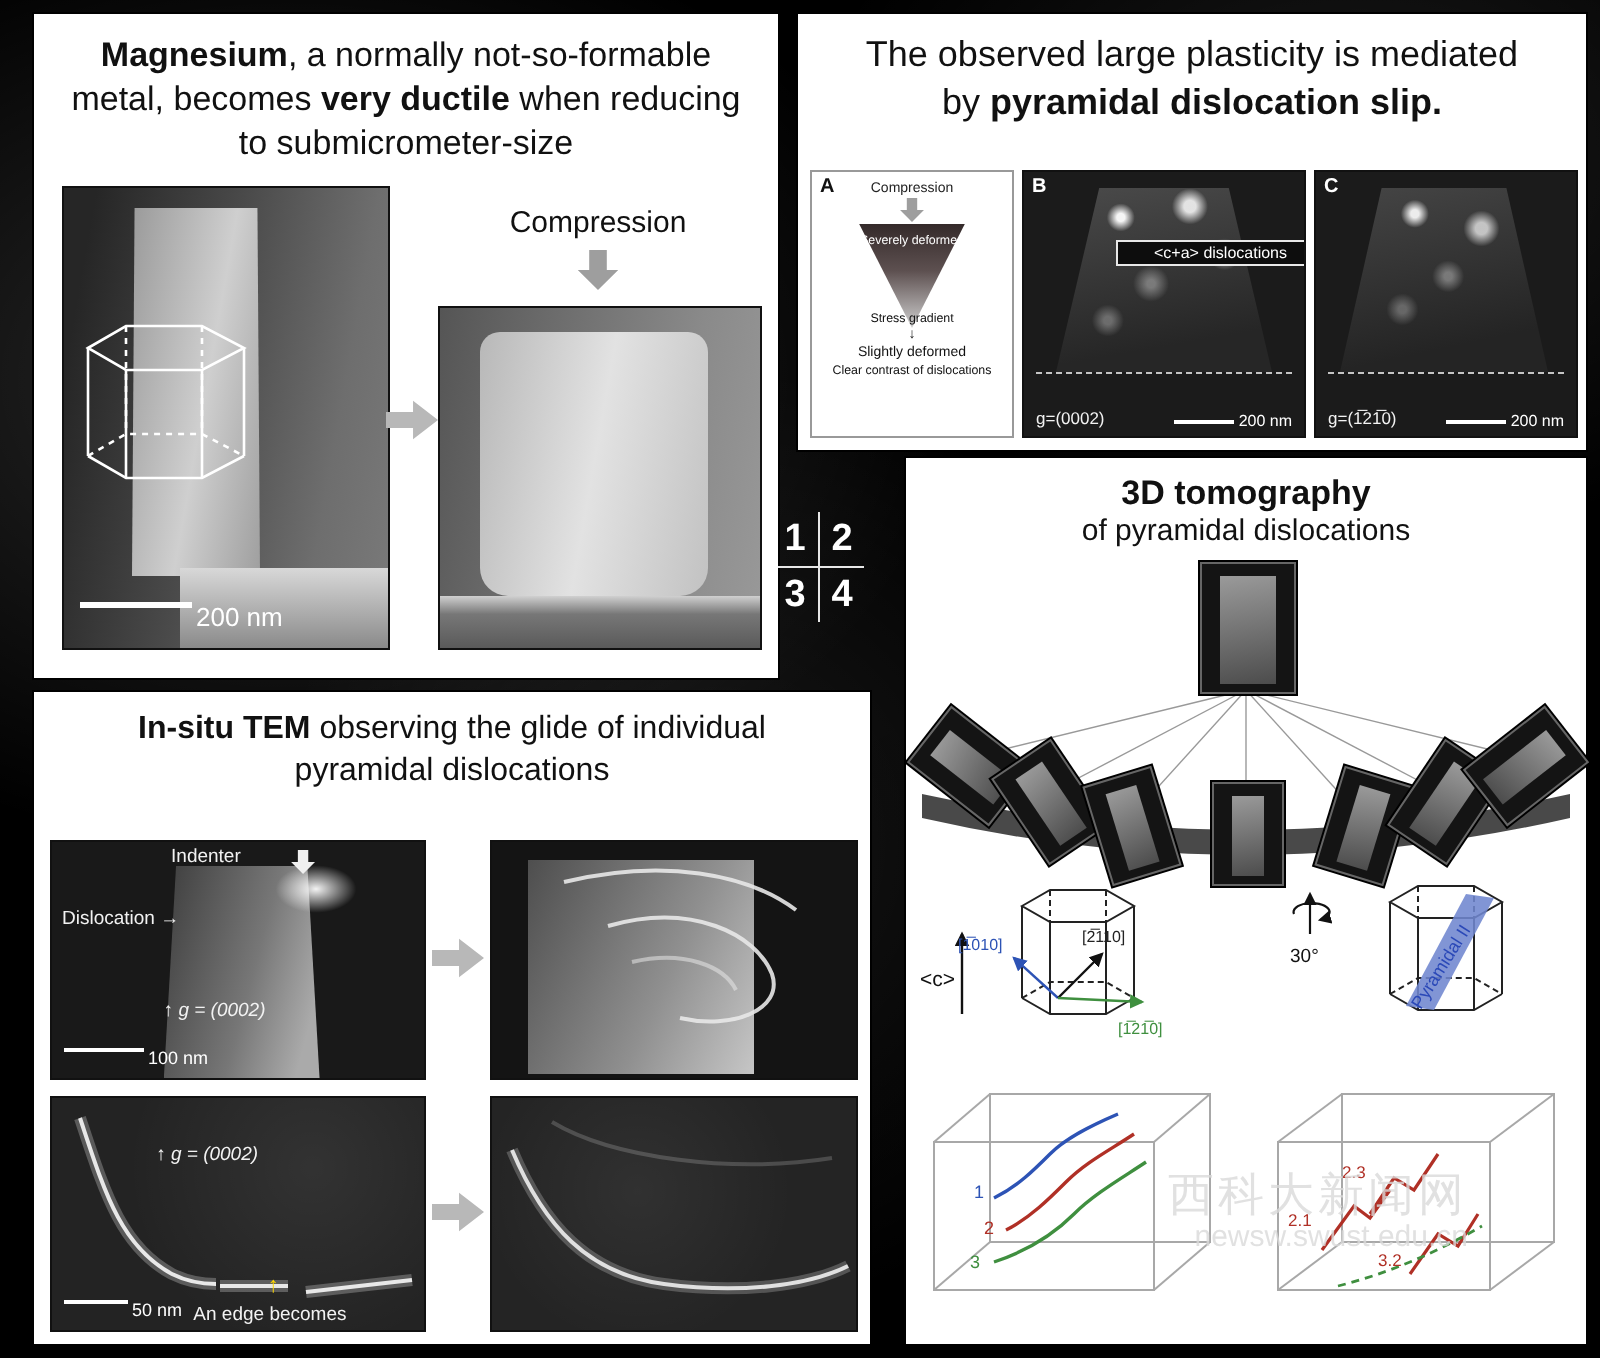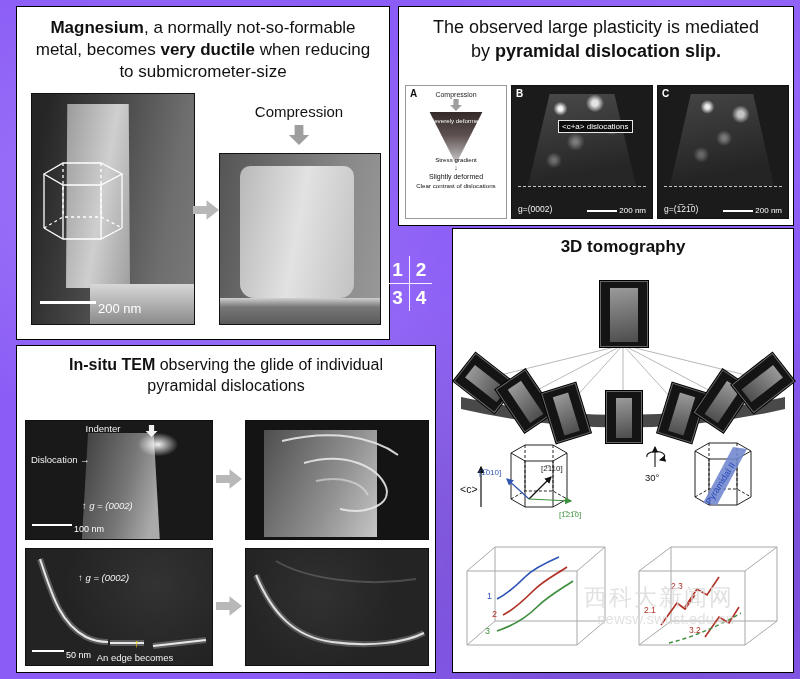--- a/index.html
+++ b/index.html
@@ -1,16 +1,16 @@
 <!DOCTYPE html>
 <html><head>
 <meta charset="utf-8">
 <style>
   body{margin:0}
-  .page{position:relative;width:800px;height:679px;overflow:hidden;background:#8b5cf6;font-family:"Liberation Sans",sans-serif}
+  .page{position:relative;width:800px;height:679px;overflow:hidden;background:#000000;font-family:"Liberation Sans",sans-serif}
   .page::before{content:"";position:absolute;inset:0;background:
     radial-gradient(ellipse 60% 50% at 18% 28%, rgba(255,255,255,.16), transparent 70%),
     radial-gradient(ellipse 50% 40% at 85% 12%, rgba(255,255,255,.10), transparent 70%),
     radial-gradient(ellipse 70% 60% at 78% 82%, rgba(0,0,0,.20), transparent 70%),
     radial-gradient(ellipse 40% 50% at 45% 62%, rgba(255,255,255,.09), transparent 70%)}
   .panel{position:absolute;background:#fff;border:1px solid #000;z-index:2}
   .abs{position:absolute}
   .title{text-align:center;color:#111}
   .t17{font-size:17px;line-height:1.3;margin:10px 14px 0}
   .t16{font-size:16px;line-height:1.3;margin:9px 34px 0}
@@ -20,21 +20,21 @@
   .wlabel{position:absolute;color:#f2f2f2;font-size:9.5px;white-space:nowrap;z-index:4}
   .glabel{position:absolute;color:#f2f2f2;font-size:8.5px;white-space:nowrap;z-index:4}
   .scalebar{position:absolute;display:flex;flex-direction:row;gap:2px;z-index:4}
   .sbar{height:3px;background:#fff}
   .stext{color:#fff}
   .corner{position:absolute;left:4px;top:2px;font-weight:bold;font-size:10px;z-index:4}
   .block-arrow-r{position:absolute;width:26px;height:22px;background:#b8b8b8;
     clip-path:polygon(0 32%,52% 32%,52% 6%,100% 50%,52% 94%,52% 68%,0 68%);filter:drop-shadow(0 0 1px #444);z-index:3}
   .block-arrow-d{position:absolute;background:#9e9e9e;
     clip-path:polygon(30% 0,70% 0,70% 50%,96% 50%,50% 100%,4% 50%,30% 50%);z-index:4}
-  .ca-box{position:absolute;background:#0d0d0d;border:1px solid #e8e8e8;color:#fff;font-size:8px;padding:1px 3px;white-space:nowrap;z-index:5}
+  .ca-box{position:absolute;background:#0d0d0d;border:1px solid #e8e8e8;color:#fff;font-size:8px;padding:1px 18px;white-space:nowrap;z-index:5}
   .dashline{position:absolute;border-top:1px dashed rgba(255,255,255,.75);z-index:3}
   .pgrid{position:absolute;left:386px;top:256px;width:46px;display:grid;grid-template-columns:1fr 1fr;z-index:2;
     color:#fff;font-weight:bold;font-size:19px;text-align:center;line-height:1}
   .pgrid>div{padding:4px 0}
   .bl{border-left:1px solid rgba(255,255,255,.9)} .bt{border-top:1px solid rgba(255,255,255,.9)}
   .wm{position:absolute;left:556px;top:584px;width:178px;z-index:9;text-align:right;color:rgba(218,218,218,.8);line-height:1.15}
   .wm .l1{font-size:23px;letter-spacing:2px} .wm .l2{font-size:15px}
   .tomo{position:absolute;width:34px;height:50px;background:#141414;border:1px solid #666;box-shadow:0 0 0 1px #000;z-index:3}
   .tomo::after{content:"";position:absolute;left:9px;right:9px;top:6px;bottom:4px;background:linear-gradient(170deg,#9a9a9a,#4c4c4c)}
   .tomo.big{width:46px;height:64px;z-index:3}
@@ -200,20 +200,21 @@
           <path d="M 10,26 C 26,64 48,88 86,93 C 124,98 158,94 178,84" stroke="rgba(255,255,255,.22)" stroke-width="6"></path>
           <path d="M 10,26 C 26,64 48,88 86,93 C 124,98 158,94 178,84" stroke="#e0e0e0" stroke-width="2"></path>
           <path d="M 30,12 C 60,30 120,38 170,30" stroke="rgba(255,255,255,.18)" stroke-width="2"></path>
         </g>
       </svg>
     </div>
   </section>
 
   <section class="panel" style="left:452px;top:228px;width:340px;height:443px">
     <p class="title" style="margin:8px 0 0;font-size:17px"><b>3D tomography</b></p>
+    <p class="title" style="margin:0;font-size:15px"><span>of pyramidal dislocations</span></p>
 
     <svg class="abs" style="left:0;top:0;z-index:1" width="340" height="230" viewBox="0 0 340 230">
       <path d="M 8,168 Q 170,204 332,168 L 332,180 Q 170,217 8,180 Z" fill="#3a3a3a" opacity="0.92"></path>
       <g stroke="#888" stroke-width="0.7" opacity="0.85">
         <line x1="170" y1="116" x2="31" y2="150"></line>
           <line x1="170" y1="116" x2="71" y2="168"></line>
         <line x1="170" y1="116" x2="112" y2="180"></line>
           <line x1="170" y1="116" x2="170" y2="186"></line>
         <line x1="170" y1="116" x2="228" y2="180"></line>
           <line x1="170" y1="116" x2="269" y2="168"></line>

